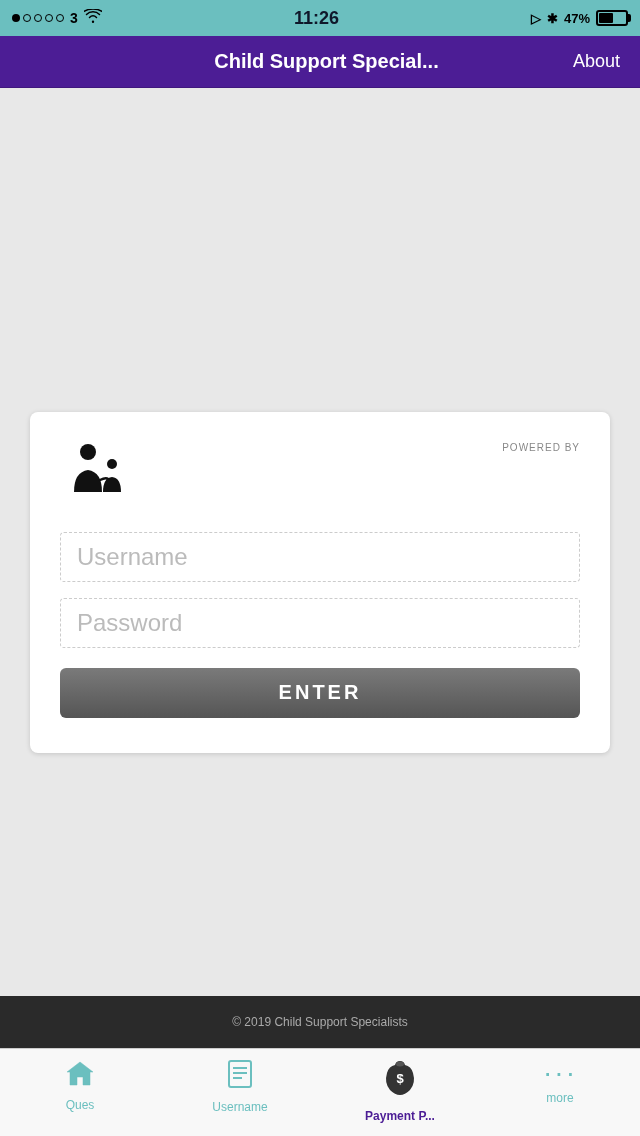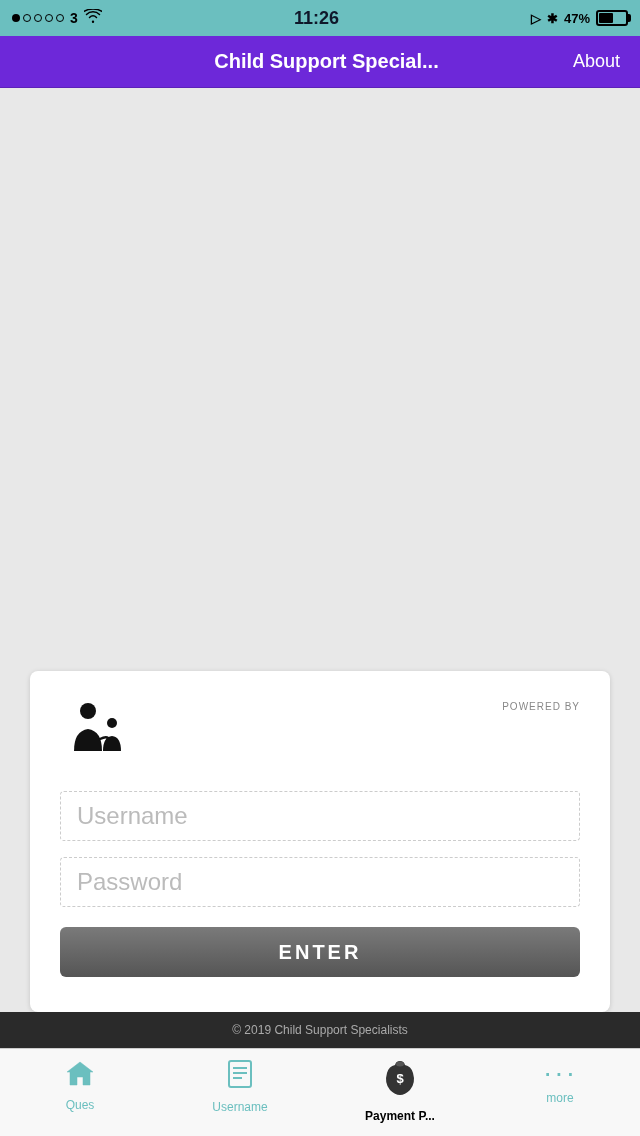--- a/index.html
+++ b/index.html
@@ -88,21 +88,21 @@
     }
     .battery-fill {
       background: #000;
       height: 100%;
       width: 55%;
       border-radius: 1px;
     }
 
     
     .nav-bar {
-      background: #6d28d9;
+      background: #4c1d95;
       height: 52px;
       display: flex;
       align-items: center;
       justify-content: space-between;
       padding: 0 20px;
       flex-shrink: 0;
       border-bottom: 1px solid rgba(0,0,0,0.15);
     }
     .nav-title {
       font-size: 20px;
@@ -122,21 +122,21 @@
       width: 60px;
     }
 
     
     .main-content {
       flex: 1;
       background: #e8e8e8;
       display: flex;
       flex-direction: column;
       align-items: center;
-      justify-content: flex-end;
+      justify-content: center;
       padding-top: 80px;
       overflow: hidden;
     }
 
     
     .login-card {
       background: #fff;
       border-radius: 8px;
       width: 580px;
       padding: 30px 30px 35px;
@@ -218,21 +218,21 @@
       font-size: 20px;
       letter-spacing: 3px;
       font-weight: 600;
       cursor: pointer;
       margin-top: 4px;
     }
 
     
     .footer-copyright {
       background: #2a2a2a;
-      height: 36px;
+      height: 52px;
       display: flex;
       align-items: center;
       justify-content: center;
       flex-shrink: 0;
     }
     .footer-copyright span {
       font-size: 12px;
       color: #aaa;
     }
 
@@ -268,21 +268,21 @@
       font-weight: 600;
       color: #333;
     }
 
     
     .tab-item.payment .tab-icon {
       font-size: 32px;
       color: #333;
     }
     .tab-item.payment .tab-label {
-      color: #000000;
+      color: #4c1d95;
       font-weight: 700;
     }
 
     
     .logo-svg {
       width: 80px;
       height: 60px;
     }
   </style>
 </head>

